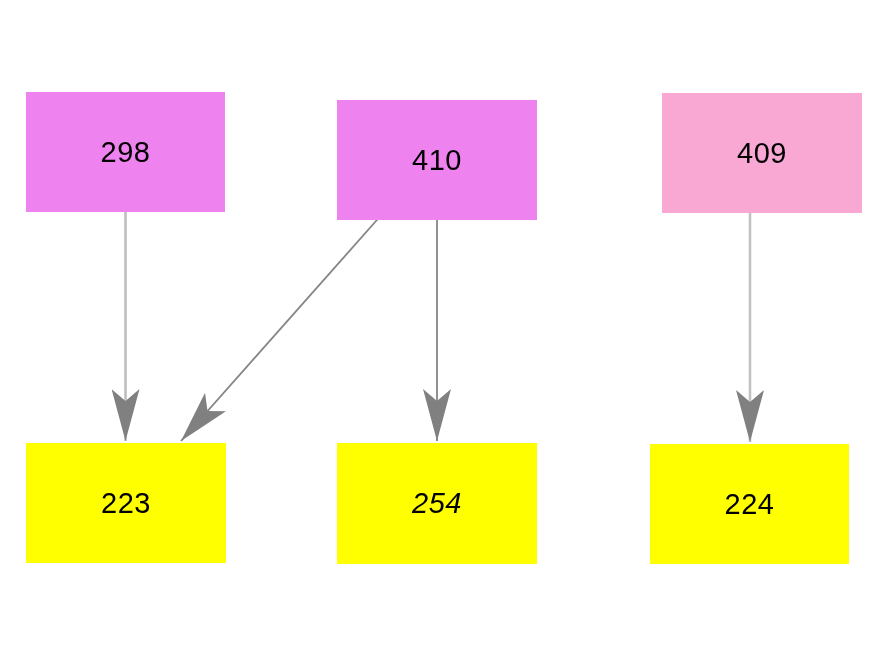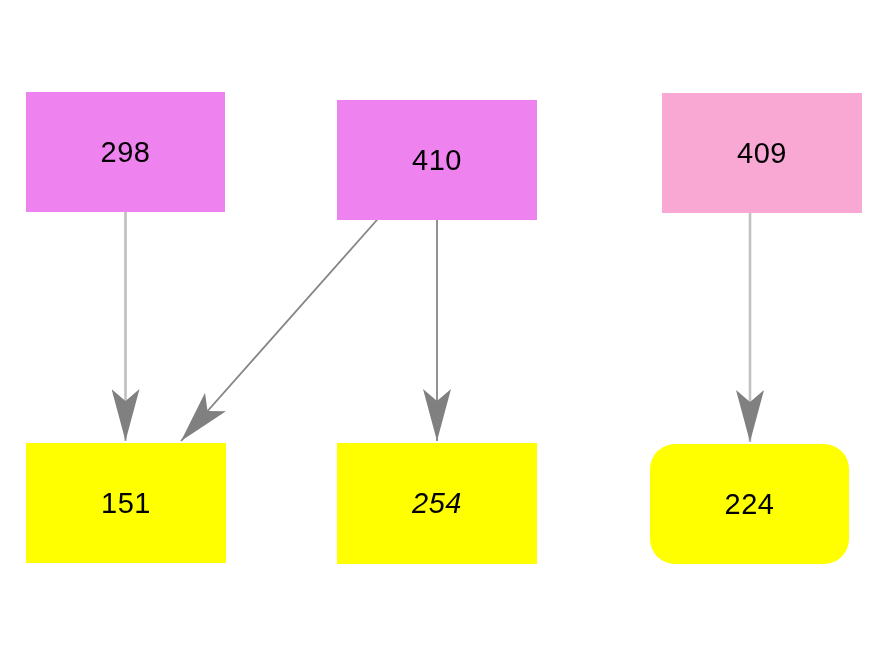--- a/index.html
+++ b/index.html
@@ -54,22 +54,22 @@
       <div class="node" style="left: 26px; top: 92px; width: 199px; height: 120px; background: rgb(238, 130, 238); color: rgb(0, 0, 0);">
         <span>298</span>
       </div>
       <div class="node" style="left: 337px; top: 100px; width: 200px; height: 120px; background: rgb(238, 130, 238); color: rgb(0, 0, 0);">
         <span>410</span>
       </div>
       <div class="node" style="left: 650px; top: 93px; width: 200px; height: 120px; background: #f9a8d4; color: rgb(0, 0, 0); margin-left: 12px;">
         <span>409</span>
       </div>
       <div class="node" style="left: 26px; top: 443px; width: 200px; height: 120px; background: rgb(255, 255, 0); color: rgb(0, 0, 0);">
-        <span>151</span>
+        <span>223</span>
       </div>
       <div class="node" style="left: 337px; top: 443px; width: 200px; height: 121px; background: rgb(255, 255, 0); color: rgb(0, 0, 0); font-style: italic;">
         <span>254</span>
       </div>
-      <div class="node" style="left: 650px; top: 444px; width: 199px; height: 120px; background: rgb(255, 255, 0); color: rgb(0, 0, 0); border-radius: 25px;">
+      <div class="node" style="left: 650px; top: 444px; width: 199px; height: 120px; background: rgb(255, 255, 0); color: rgb(0, 0, 0);">
         <span>224</span>
       </div>
     </div>
 </div>
 
 </body></html>

